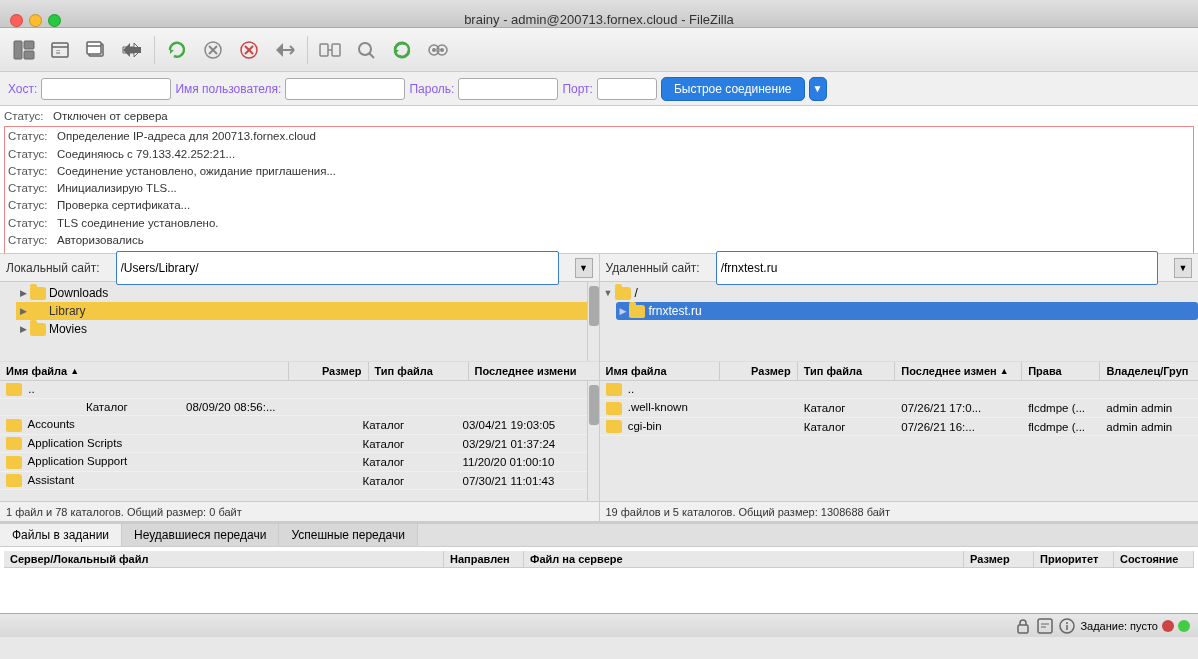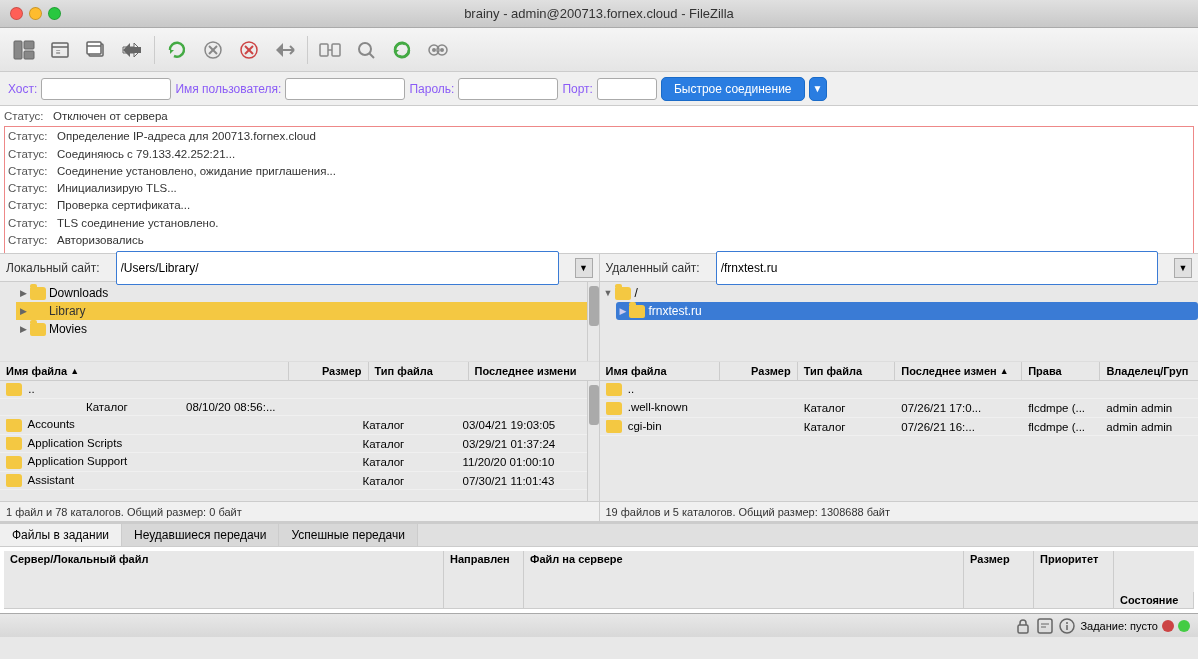--- a/index.html
+++ b/index.html
@@ -8,21 +8,21 @@
       font-size: 12px;
       background: #e8e8e8;
       width: 1198px;
       height: 659px;
       overflow: hidden;
     }
     .title-bar {
       background: linear-gradient(to bottom, #e0e0e0, #c8c8c8);
       height: 28px;
       display: flex;
-      align-items: center;
+      align-items: flex-end;
       justify-content: center;
       position: relative;
       border-bottom: 1px solid #aaa;
     }
     .title-bar-buttons {
       position: absolute;
       left: 10px;
       display: flex;
       gap: 6px;
       align-items: center;
@@ -524,21 +524,21 @@
               <span style="display:inline-block;width:16px;height:13px;background:#f4c842;border-radius:1px 3px 2px 2px;margin-right:3px;vertical-align:middle;position:relative;"></span>
               ..
             </div>
             <div class="col col-size"></div>
             <div class="col col-type"></div>
             <div class="col col-date"></div>
           </div>
           <div class="file-row">
             <div class="col col-size"></div>
             <div class="col col-type">Каталог</div>
-            <div class="col col-date">08/10/20 08:56:...</div>
+            <div class="col col-date">08/09/20 08:56:...</div>
           </div>
           <div class="file-row">
             <div class="col col-name">
               <span style="display:inline-block;width:16px;height:13px;background:#f4c842;border-radius:1px 3px 2px 2px;margin-right:3px;vertical-align:middle;"></span>
               Accounts
             </div>
             <div class="col col-size"></div>
             <div class="col col-type">Каталог</div>
             <div class="col col-date">03/04/21 19:03:05</div>
           </div>
@@ -660,21 +660,21 @@
     <div class="queue-tab">Неудавшиеся передачи</div>
     <div class="queue-tab">Успешные передачи</div>
   </div>
   <div class="queue-content">
     <div class="queue-header">
       <div class="qcol" style="flex:1.5;">Сервер/Локальный файл</div>
       <div class="qcol" style="width:80px;">Направлен</div>
       <div class="qcol" style="flex:1.5;">Файл на сервере</div>
       <div class="qcol" style="width:70px;">Размер</div>
       <div class="qcol" style="width:80px;">Приоритет</div>
-      <div class="qcol" style="width:80px;margin-top:41px;">Состояние</div>
+      <div class="qcol" style="width:80px;">Состояние</div>
     </div>
   </div>
 </div>
 
 <div class="bottom-status-bar">
   <div></div>
   <div class="status-right">
     <svg width="18" height="18" viewBox="0 0 18 18">
       <rect x="4" y="8" width="10" height="8" rx="1.5" fill="none" stroke="#666" stroke-width="1.5"></rect>
       <path d="M6,8 V6 a3,3 0 0,1 6,0 V8" fill="none" stroke="#666" stroke-width="1.5"></path>

